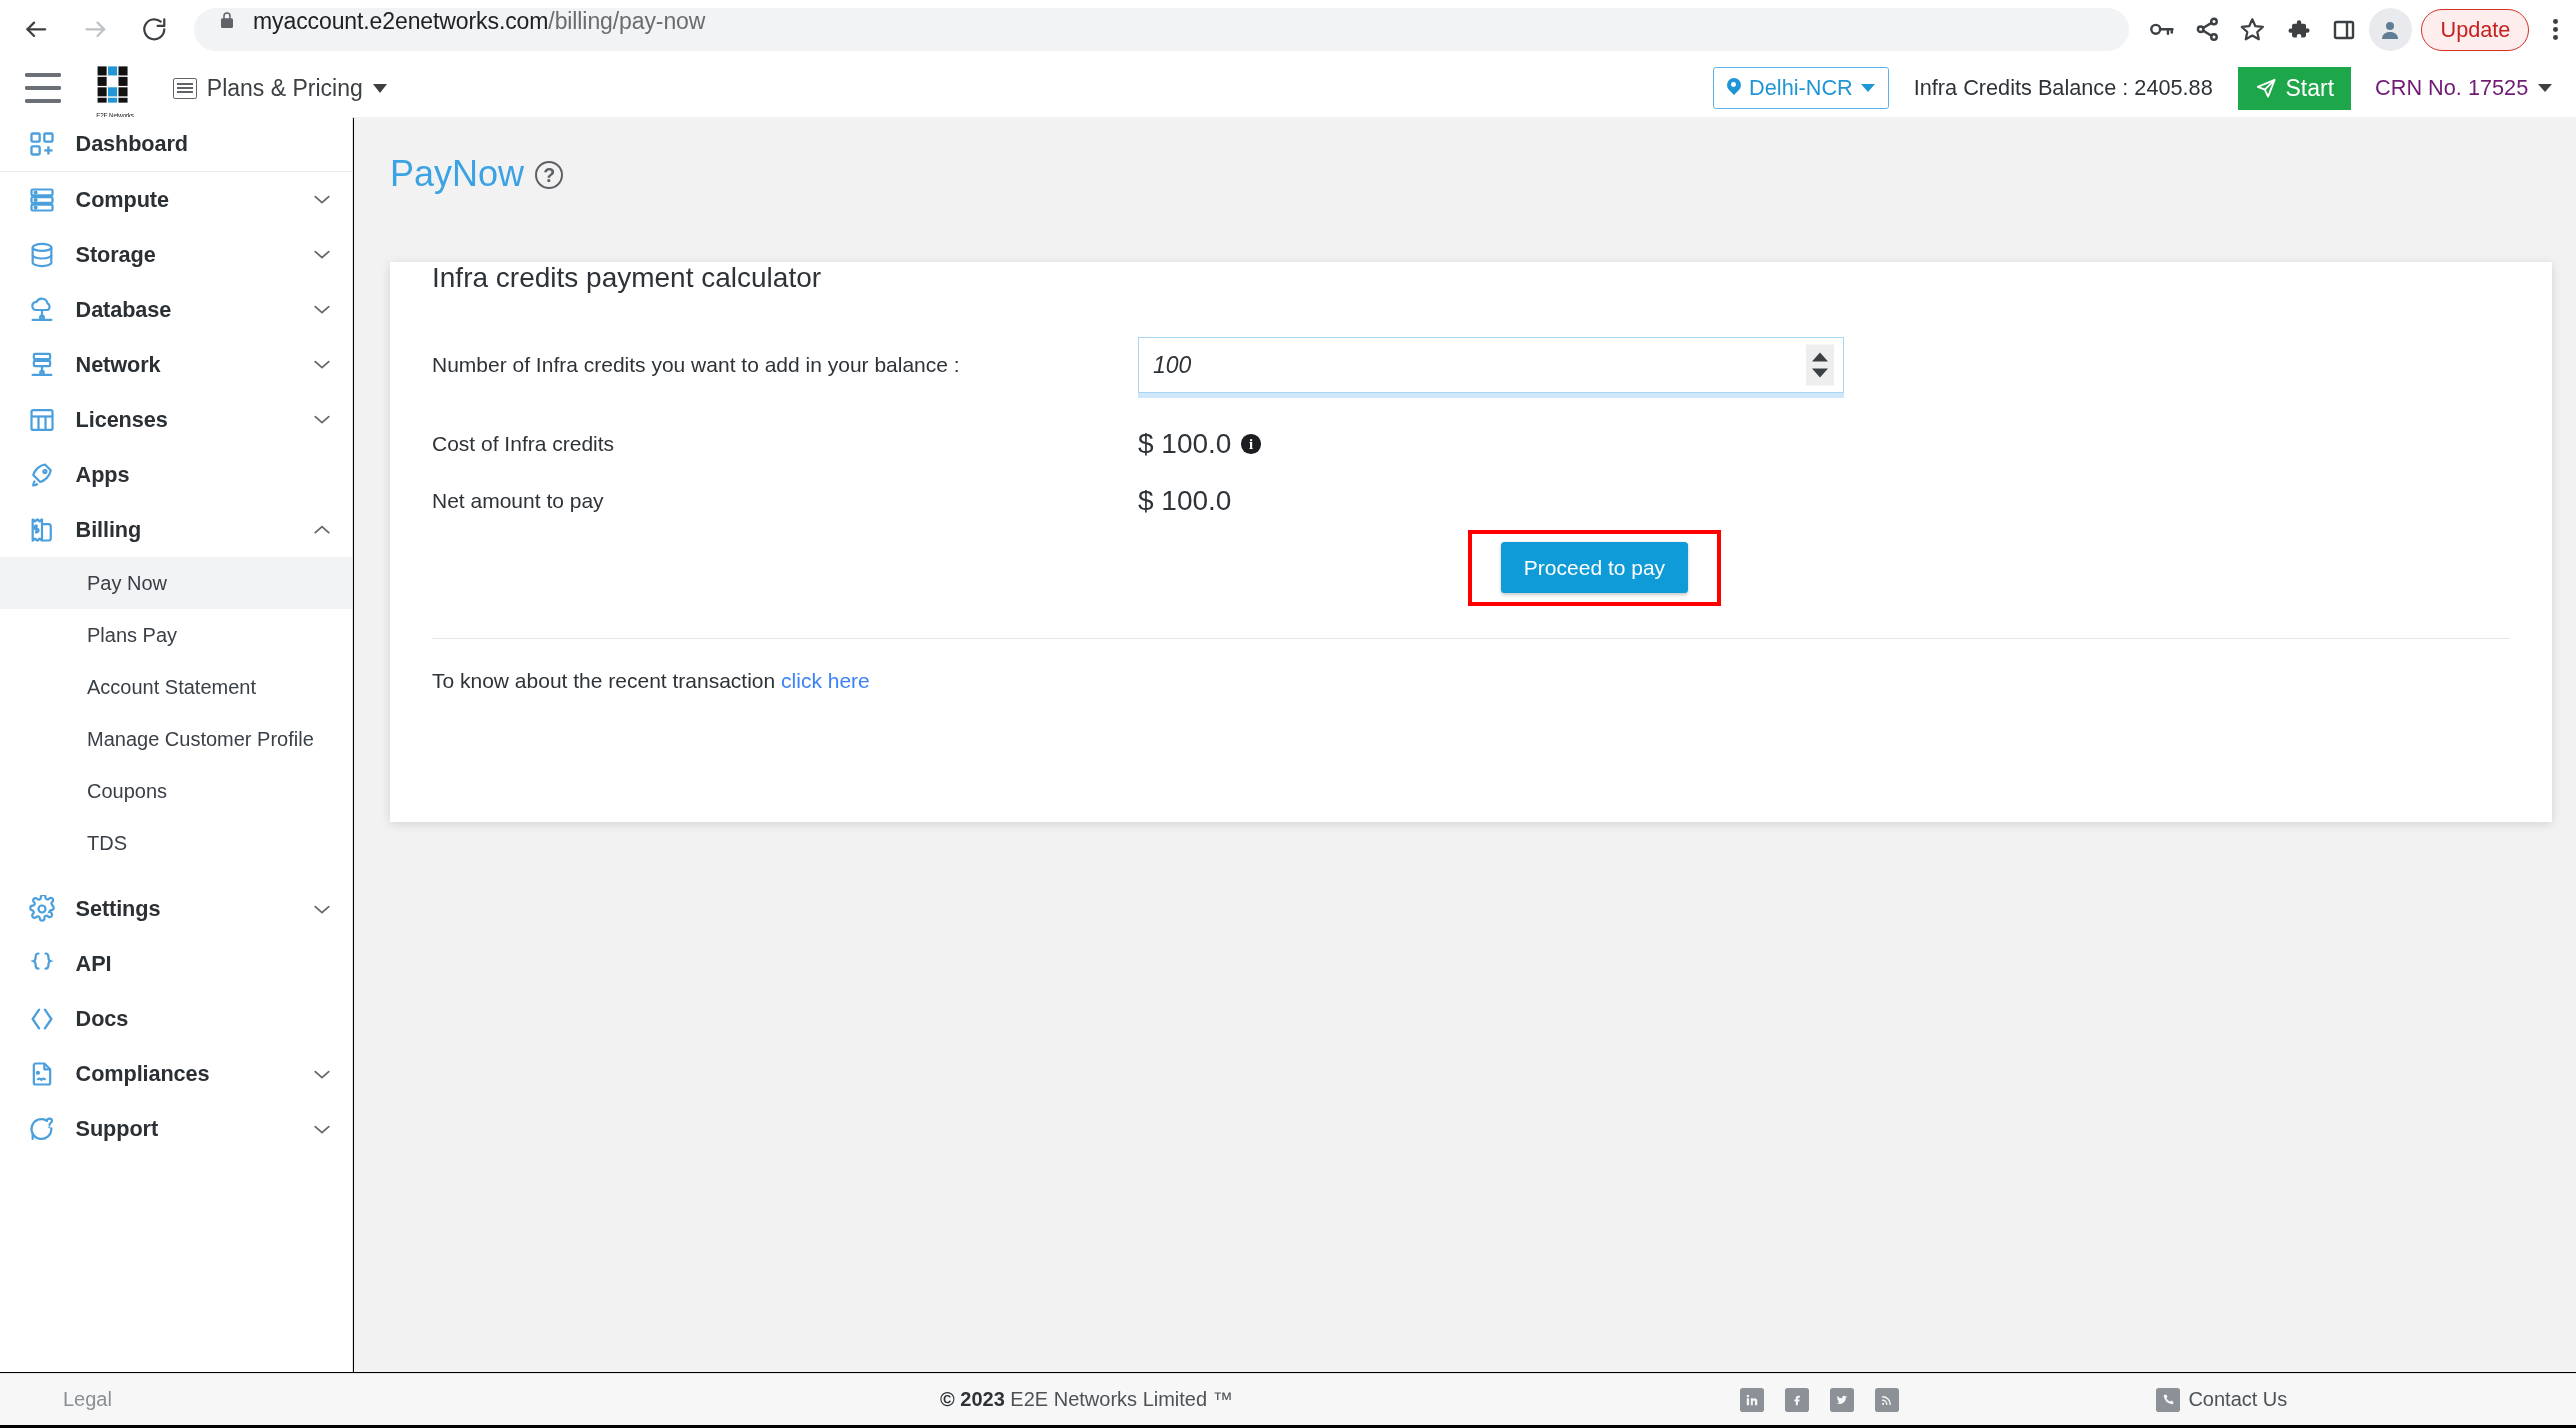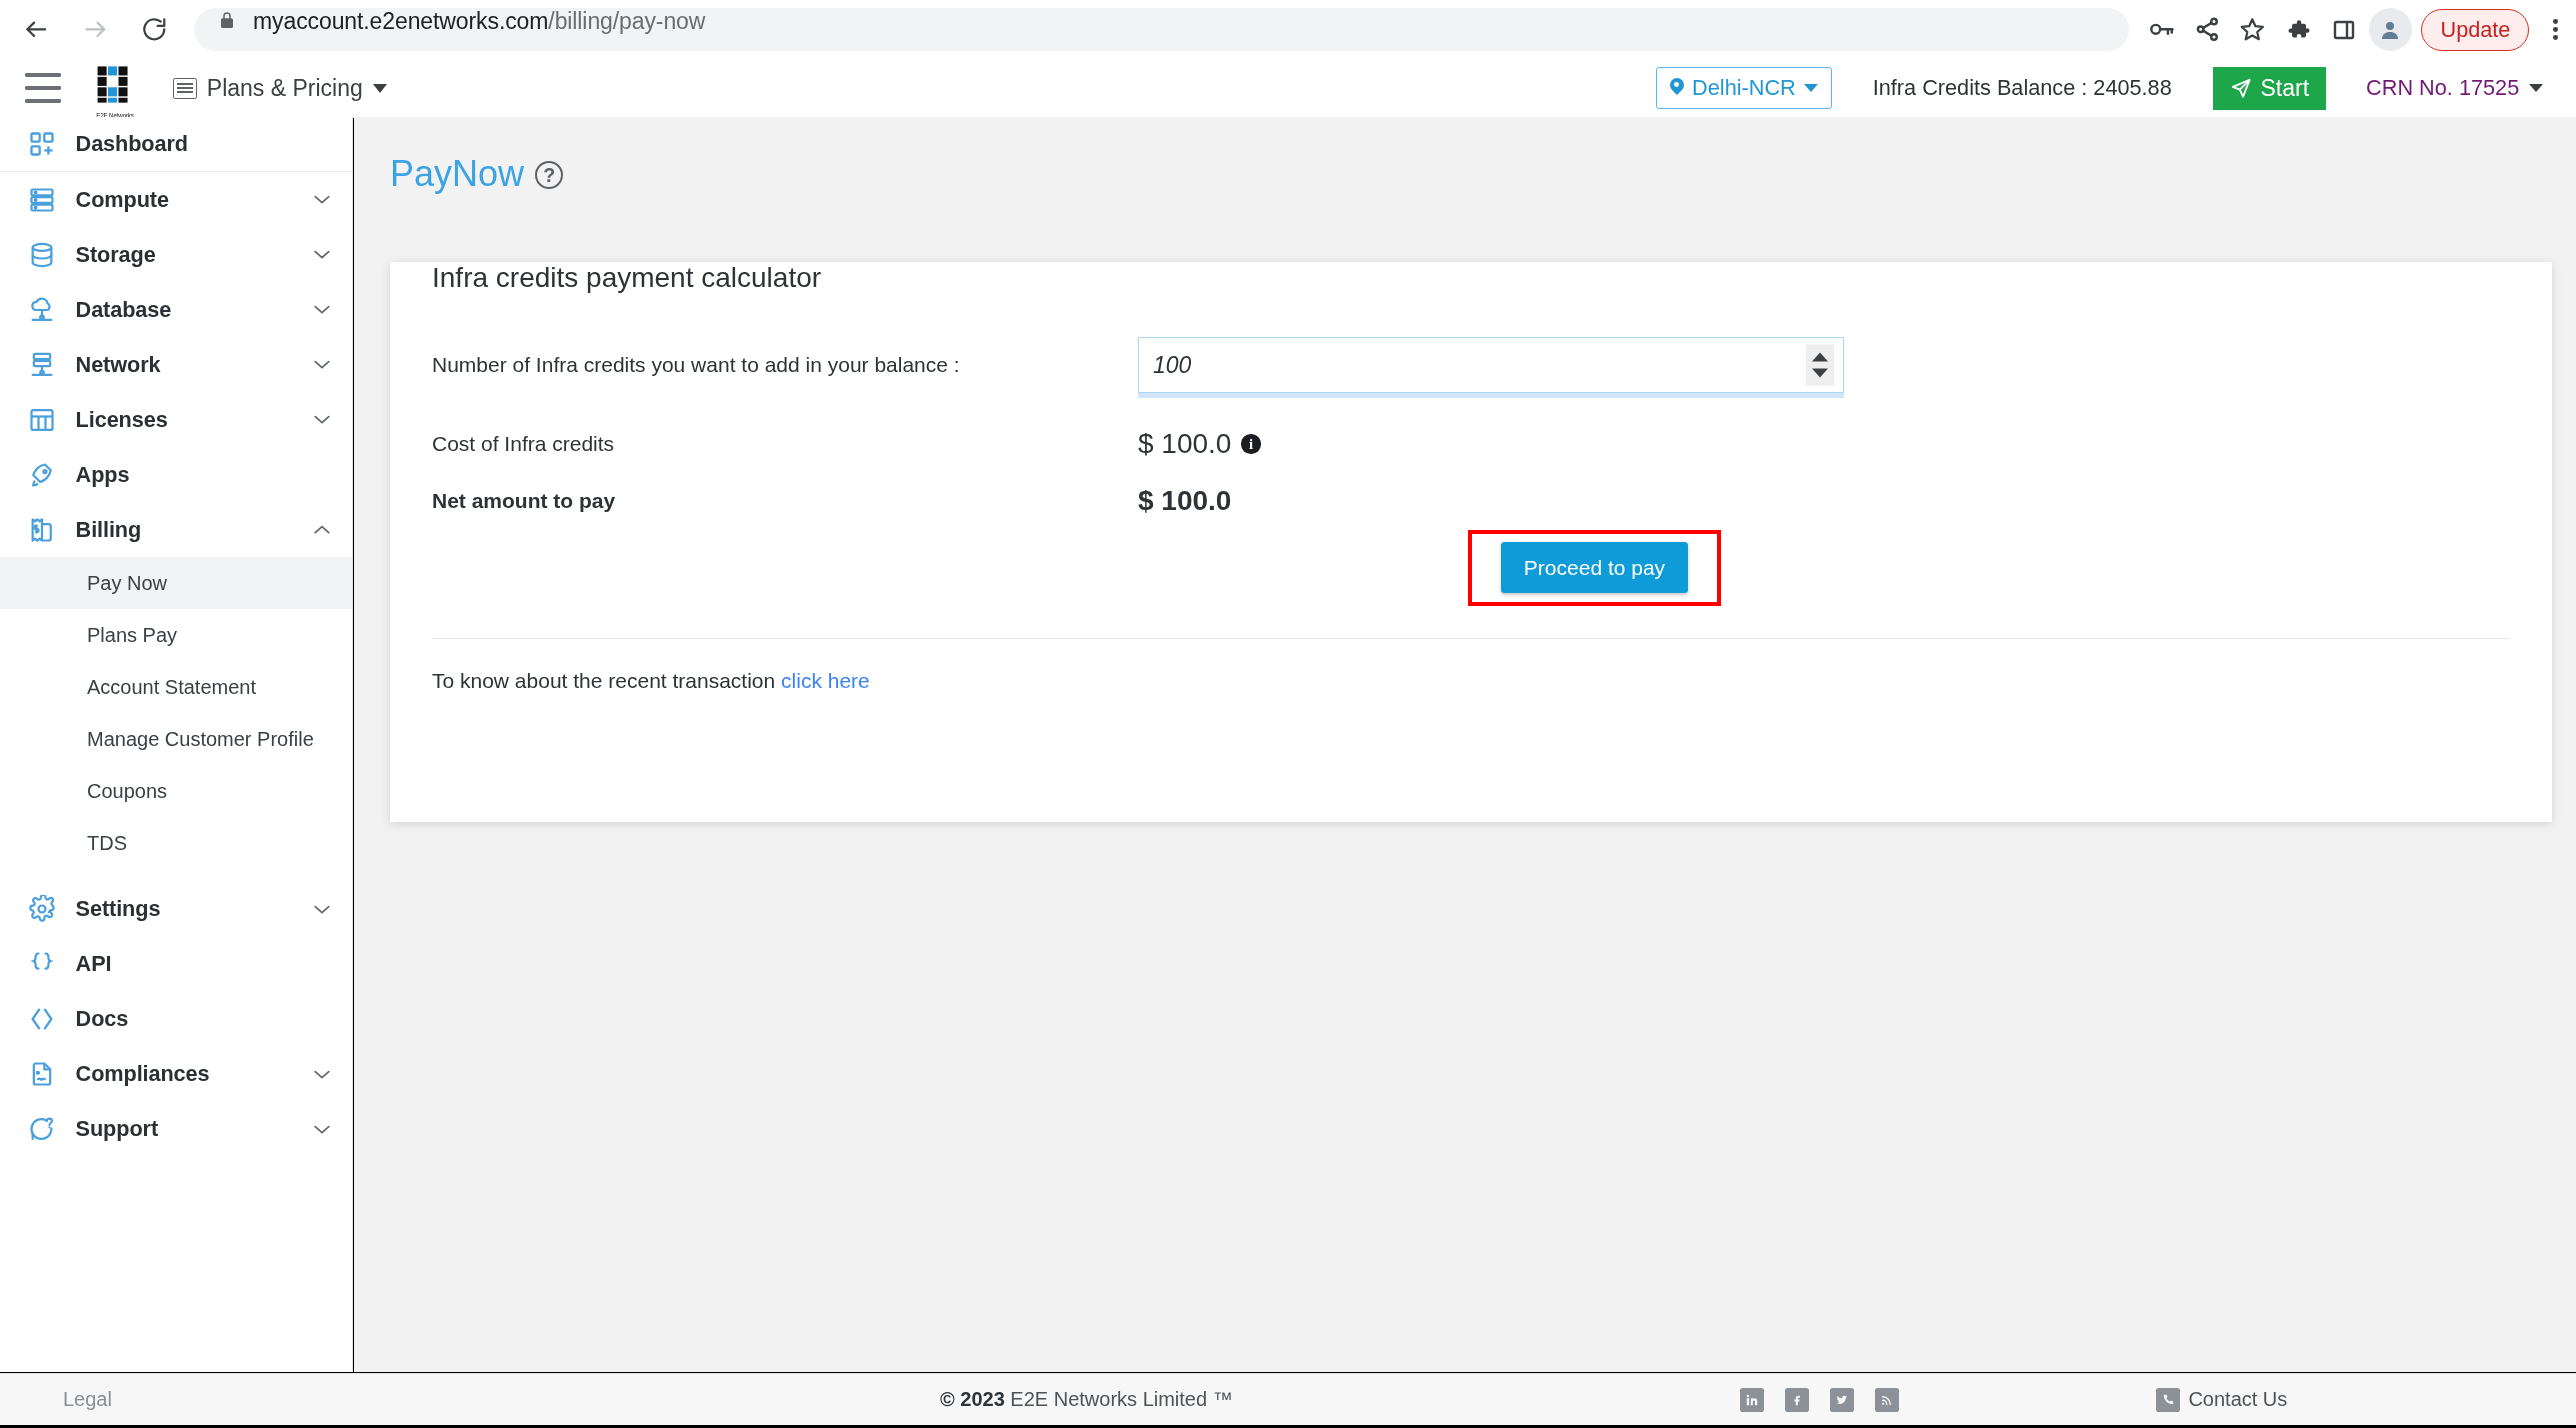--- a/index.html
+++ b/index.html
@@ -101,21 +101,21 @@
     width: 24px; height: 21px; border: 1.7px solid #5f6368; border-radius: 2.1px;
     display:flex; flex-direction: column; justify-content: center; gap:2.1px; padding: 0 2.8px;
   }
   .plans-icon i { display:block; height: 1.7px; background:#5f6368; }
   .caret-down {
     width: 0; height: 0; border-left: 7.7px solid transparent; border-right: 7.7px solid transparent;
     border-top: 9px solid #3c4043;
   }
 
   .header-right {
-    margin-left: auto; display: flex; align-items: center; padding-right: 33px; gap: 16px;
+    margin-left: auto; display: flex; align-items: center; padding-right: 24px; gap: 0;
   }
   .region-select {
     border: 1.4px solid #59b4e8; border-radius: 2.8px;
     height: 42px; padding: 0 12.6px;
     display: flex; align-items: center; gap: 8.4px;
     color: #2196d6; font-size: 21.7px;
   }
   .pin {
     width: 14px; height: 19.6px; position: relative;
   }
@@ -655,21 +655,21 @@
     </div>
 
     <div class="amount-row">
       <div class="amount-label">Cost of Infra credits</div>
       <div class="amount-value">
         <span>$ 100.0</span>
         <span class="info-dot">i</span>
       </div>
     </div>
 
-    <div class="amount-row" style="margin-top:25px;font-weight:bold;">
+    <div class="amount-row" style="margin-top:25px;">
       <div class="amount-label">Net amount to pay</div>
       <div class="amount-value">$ 100.0</div>
     </div>
 
     <div class="pay-highlight">
       <button class="pay-btn">Proceed to pay</button>
     </div>
 
     <div class="card-divider"></div>
 

